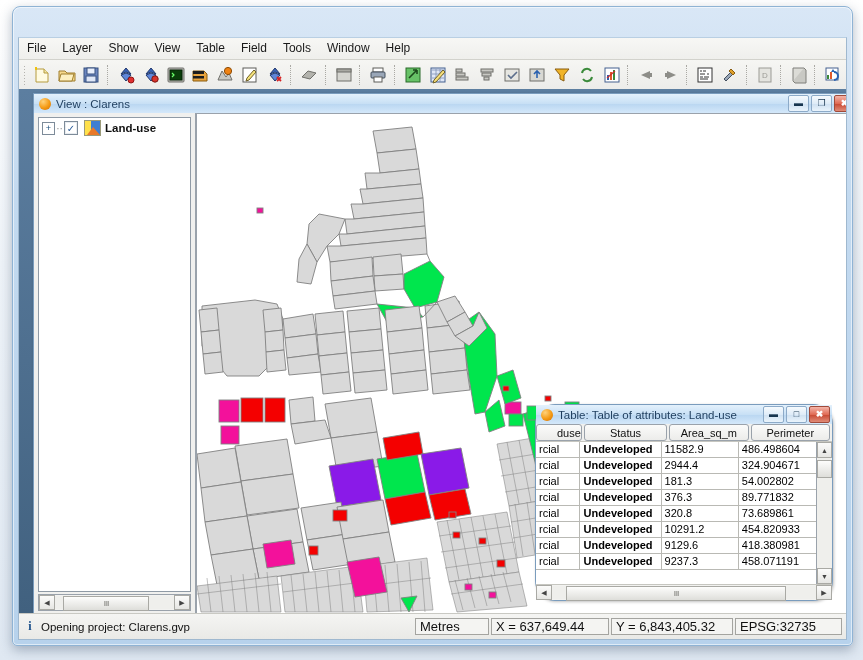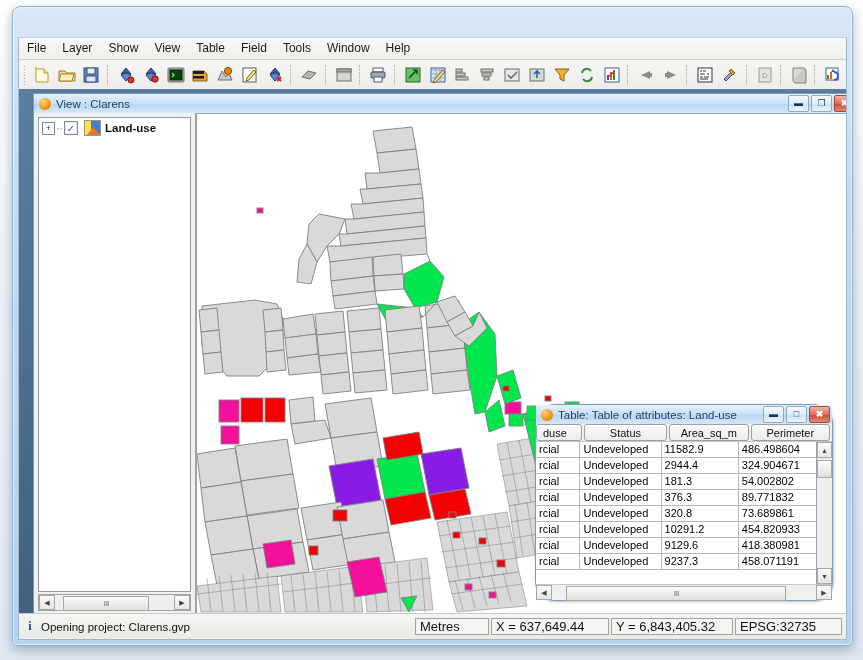--- a/index.html
+++ b/index.html
@@ -243,35 +243,35 @@
     background:#f0f0ee; padding-left:0;
   }
   .th {
     border:1px solid #9aa2ab; border-radius:3px;
     background: linear-gradient(180deg,#fbfbfa 0%,#ececea 100%);
     font-size:11px; color:#111;
     display:flex;align-items:center;justify-content:center;
     margin-right:2px; box-sizing:border-box; height:17px;
     cursor:pointer; overflow:hidden; white-space:nowrap;
   }
-  .th.c0 { width:46px; justify-content:flex-start; padding-left:6px;}
+  .th.c0 { width:46px; justify-content:flex-start; padding-left:20px;}
   .th.c1 { width:84px; }
   .th.c2 { width:80px; }
   .th.c3 { width:80px; }
   .tbl-rows { flex:1 1 auto; display:flex; overflow:hidden; background:#fff; border-top:1px solid #c6c6c0;}
   .rows-area { flex:1 1 auto; overflow:hidden; }
   .trow { display:flex; height:16px; }
   .td {
     font-size:11px; color:#000;
     border-right:1px solid #b9b9b4; border-bottom:1px solid #b9b9b4;
     padding-left:3px; box-sizing:border-box; height:16px; line-height:15px;
     background:#fff; overflow:hidden; white-space:nowrap;
   }
   .td.c0{width:46px;}
-  .td.c1{width:84px;}
+  .td.c1{width:84px;font-weight:bold;}
   .td.c2{width:80px;}
   .td.c3{width:80px;border-right:none;}
   .vscroll {
     width:15px; flex:0 0 auto;
     border-left:1px solid #9aa2ab;
     background:#efefec; display:flex; flex-direction:column;
   }
   .vs-arrow{
     height:14px;flex:0 0 auto;
     background: linear-gradient(180deg,#fbfbfa,#e6e6e3);

